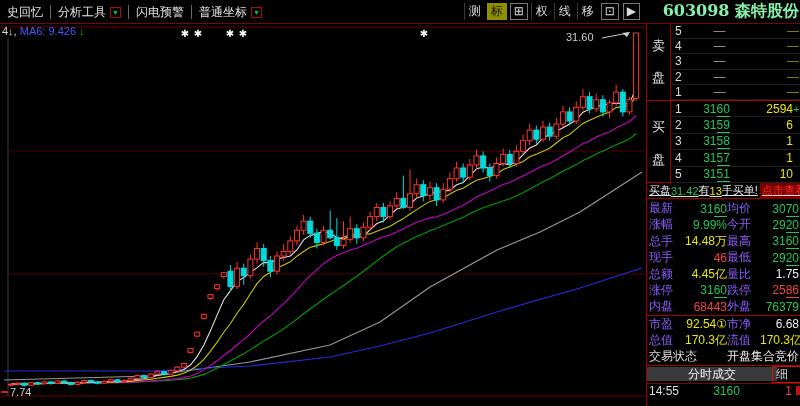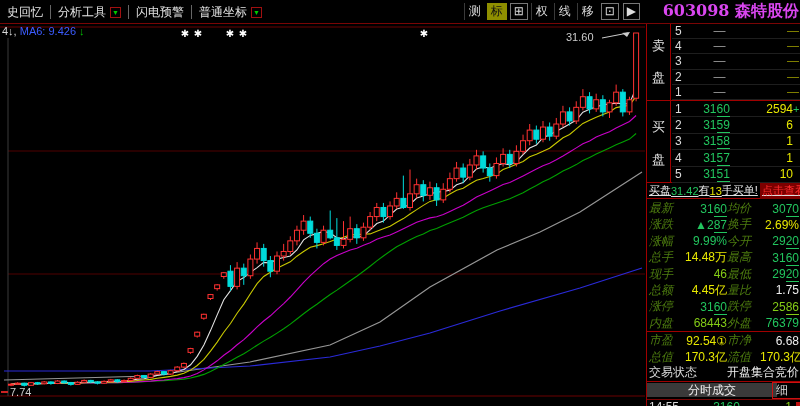--- a/index.html
+++ b/index.html
@@ -1,31 +1,31 @@
 <!DOCTYPE html>
 <html><head>
 <meta charset="utf-8">
 <style>
   html,body{margin:0;padding:0;background:#000;}
   .screen{position:relative;width:800px;height:406px;background:#000;overflow:hidden;
-          font-family:"Liberation Sans",sans-serif;color:#ddd;}
+          font-family:"Liberation Sans",sans-serif;color:#ddd;border-radius:13px;}
   
   .menubar{position:absolute;left:0;top:0;width:800px;height:23px;border-bottom:1px solid #7a0505;
            display:flex;align-items:center;}
   .menu-left{display:flex;align-items:center;height:100%;}
   .mi{font-size:12px;color:#e2e2e2;padding:0 7px;line-height:22px;white-space:nowrap;cursor:default;}
   .msep{width:1px;height:14px;background:#666;}
   .ddbox{display:inline-block;border:1px solid #a01010;color:#00cc00;font-size:7px;line-height:9px;
          padding:0 1px;margin-left:4px;vertical-align:1px;}
   .toolbar{position:absolute;right:158px;top:2px;display:flex;align-items:center;height:19px;}
   .tb{font-size:12px;color:#ddd;padding:1px 4px;margin:0 1px;line-height:15px;border-left:1px solid #3a3a3a;}
   .tb.boxed{border:1px solid #777;margin:0 2px;padding:0 3px;}
   .tb.active{background:#8f8f00;color:#111;border:none;}
   .stock-title{position:absolute;right:1px;top:0;font-family:"DejaVu Serif",serif;font-weight:bold;
-               font-size:16px;color:#d946ef;white-space:nowrap;line-height:22px;}
+               font-size:16px;color:#86efac;white-space:nowrap;line-height:22px;}
   
   .ind-label{position:absolute;left:2px;top:25px;font-size:11px;z-index:6;white-space:nowrap;}
   .ind-label .w{color:#d8d8d8;} .ind-label .b{color:#3c5cff;} .ind-label .g{color:#00c000;}
   
   #kchart{position:absolute;left:0;top:24px;}
   
   .panel{position:absolute;left:646px;top:24px;width:154px;height:382px;border-left:1px solid #a00000;
          overflow:hidden;background:#000;font-size:12px;}
   .ob{position:relative;padding-left:25px;}
   .ob-col{position:absolute;left:0;top:0;bottom:0;width:23px;border-right:1px solid #a00000;}
@@ -38,38 +38,38 @@
   .vol{width:46px;text-align:right;}
   .delta{width:36px;margin-right:-30px;text-align:left;font-size:11px;}
   .dash-p{color:#9a9a9a;} .dash-v{color:#8f8f00;}
   .note{height:15px;border-top:1px solid #a00000;border-bottom:1px solid #a00000;display:flex;
         align-items:center;font-size:11px;padding:0 0 0 2px;white-space:nowrap;text-decoration:underline;}
   .note .btn-view{margin-left:auto;margin-right:-7px;background:#7c0000;color:#ff2d2d;
         padding:1px 2px;font-size:11px;}
   .stats{padding:1px 0 0 0;}
   .stat-row{display:grid;grid-template-columns:29px 49px 33px 1fr;align-items:center;height:16.4px;
             padding:0 2px;white-space:nowrap;}
-  .stat-row .lab{color:#4d7c0f;font-style:italic;}
+  .stat-row .lab{color:#8b5cf6;}
   .stat-row .val{text-align:right;}
   .info-box{border-top:1px solid #a00000;border-bottom:1px solid #a00000;}
   .status-row{display:flex;justify-content:space-between;align-items:center;height:16px;padding:0 2px;
               white-space:nowrap;}
   .status-row .lab{color:#d8d8d8;} .status-row .val{color:#eeeeee;}
   .tab-bar{position:relative;height:16px;margin-top:0px;}
   .tab-left{position:absolute;left:0;top:1px;width:130px;height:14px;background:#3a3a3a;color:#eee;
             text-align:center;line-height:14px;font-size:12px;}
   .tab-right{position:absolute;right:-6px;top:0;width:30px;height:15px;border:1px solid #cc1111;
              color:#ddd;font-size:12px;line-height:14px;padding-left:3px;}
   .tape-row{display:flex;align-items:center;height:14px;padding:0 2px;margin-top:1px;border-top:1px solid #7a0505;}
   .tape-row .t{width:40px;color:#ddd;}
   .tape-row .p{flex:1;text-align:center;}
   .tape-row .v{width:28px;text-align:right;}
   .tape-ico{width:7px;height:9px;background:#c01010;margin-left:4px;margin-right:-4px;}
   
-  .c-red{color:#22c55e;} .c-green{color:#84cc16;} .c-yellow{color:#e8e800;}
+  .c-red{color:#22c55e;} .c-green{color:#ef4444;} .c-yellow{color:#e8e800;}
   .c-white{color:#ededed;}
   .u{border-bottom:1px solid currentColor;}
 </style>
 </head>
 <body>
 
 <div class="screen">
 
   <div class="menubar">
     <div class="menu-left">
@@ -414,26 +414,20 @@
     </div>
 
     <div class="stats" id="statsRows">
         <div class="stat-row">
           <span class="lab">最新</span>
           <span class="val c-red">31<span class="u">60</span></span>
           <span class="lab">均价</span>
           <span class="val c-red">30<span class="u">70</span></span>
         </div>
         <div class="stat-row">
-          <span class="lab">涨跌</span>
-          <span class="val c-red">▲2<span class="u">87</span></span>
-          <span class="lab">换手</span>
-          <span class="val c-yellow">2.69%</span>
-        </div>
-        <div class="stat-row">
           <span class="lab">涨幅</span>
           <span class="val c-red">9.99%</span>
           <span class="lab">今开</span>
           <span class="val c-red">29<span class="u">20</span></span>
         </div>
         <div class="stat-row">
           <span class="lab">总手</span>
           <span class="val c-yellow">14.48万</span>
           <span class="lab">最高</span>
           <span class="val c-red">31<span class="u">60</span></span>

